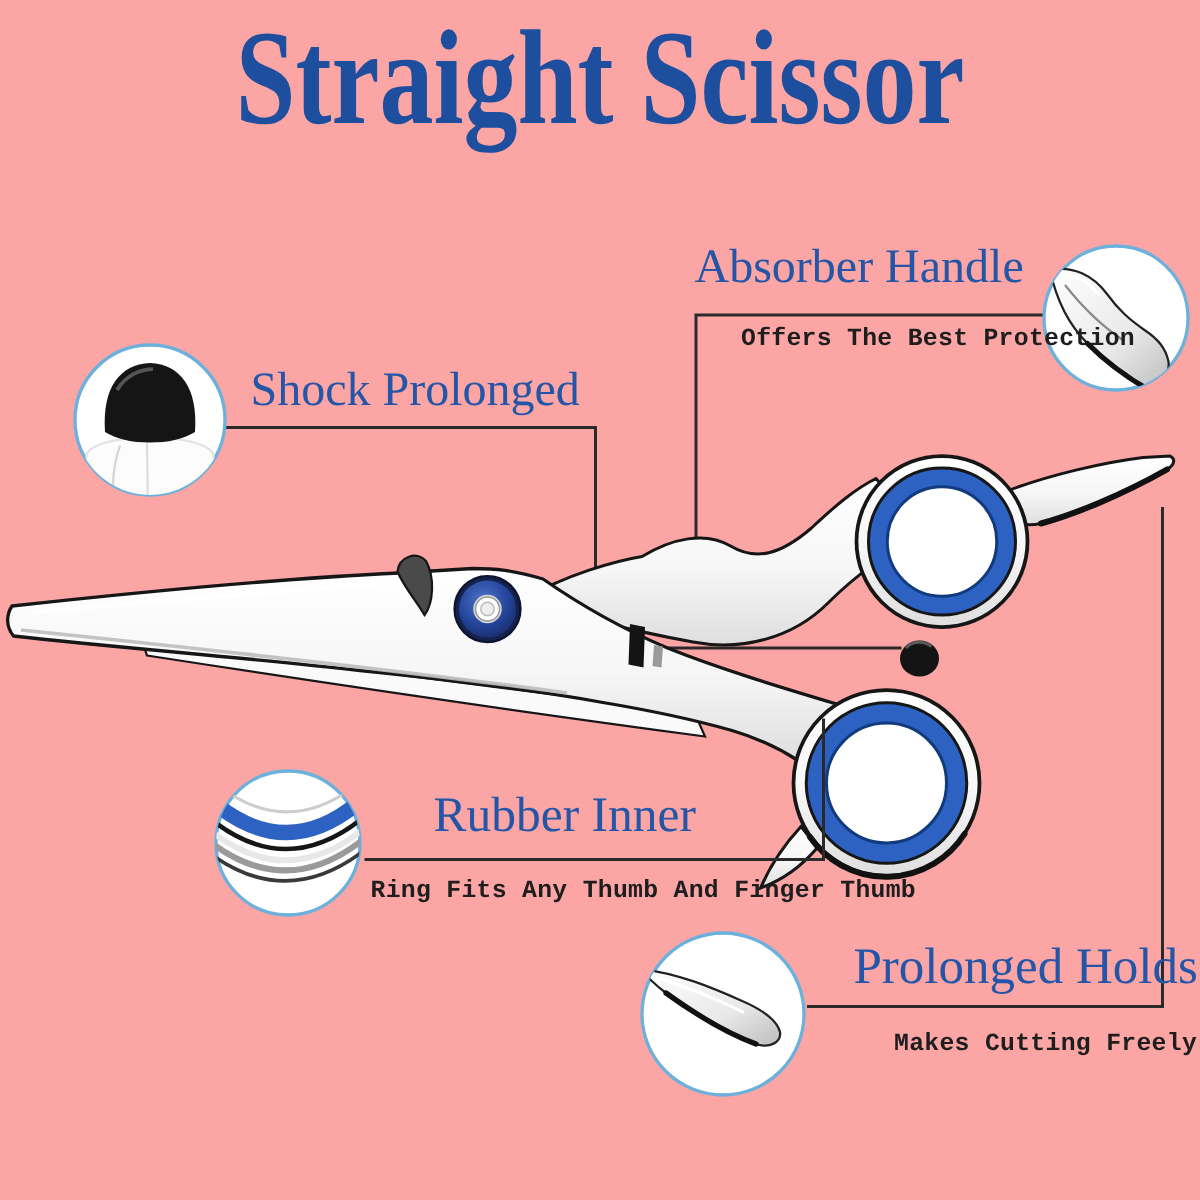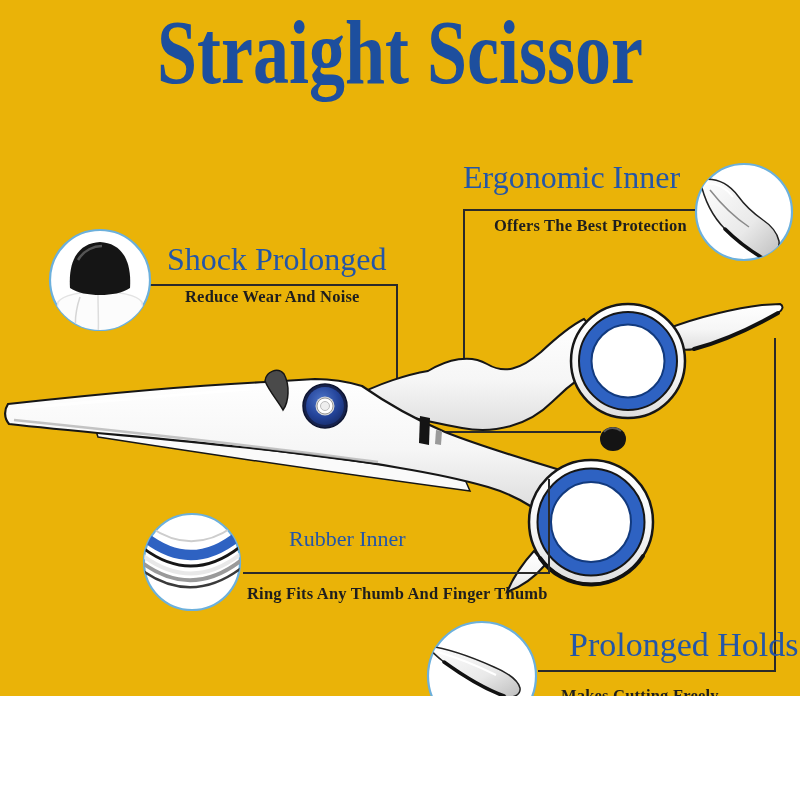--- a/index.html
+++ b/index.html
@@ -1,40 +1,40 @@
 <!DOCTYPE html>
 <html><head>
 <meta charset="utf-8">
 <style>
   html,body{margin:0;padding:0;background:#fff;}
   .stage{
-    position:relative;width:800px;height:696px;background:#eab308;overflow:hidden;
+    position:relative;width:800px;height:800px;background:#fca5a5;overflow:hidden;
     font-family:"Liberation Serif",serif;
   }
   .title{
     position:absolute;left:0;right:0;top:8px;margin:0;text-align:center;
     font-family:"Liberation Serif",serif;font-weight:700;font-size:90px;line-height:1;
     color:#1d4f9e;transform:scaleX(0.80);letter-spacing:0px;white-space:nowrap;
   }
   .callout-label{
     position:absolute;margin:0;font-family:"Liberation Serif",serif;font-weight:400;
     color:#2456a8;font-size:32px;line-height:1;white-space:nowrap;
   }
   .callout-desc{
-    position:absolute;margin:0;font-family:Liberation Serif, serif;font-weight:700;
+    position:absolute;margin:0;font-family:Liberation Mono, monospace;font-weight:700;
     color:#1e1e1e;font-size:16.5px;line-height:1;white-space:nowrap;letter-spacing:.2px;
   }
   .lbl-ergonomic{left:463px;top:161px;}
   .desc-ergonomic{left:494px;top:218px;}
   .lbl-shock{left:167px;top:243px;}
   .desc-shock{left:185px;top:289px;}
-  .lbl-rubber{left:289px;top:528px;font-size:22px;}
+  .lbl-rubber{left:289px;top:528px;font-size:33px;}
   .desc-rubber{left:247px;top:586px;}
   .lbl-prolonged{left:569px;top:628px;font-size:34px;}
-  .desc-prolonged{left:561px;top:688px;}
+  .desc-prolonged{left:596px;top:688px;}
   svg.art{position:absolute;left:0;top:0;}
 </style>
 </head>
 <body>
 
 <div class="stage">
 
   <h1 class="title">Straight Scissor</h1>
 
   <svg class="art" width="800" height="800" viewBox="0 0 800 800">
@@ -185,25 +185,24 @@
       <g clip-path="url(#clipProlonged)">
         <path d="M 428,646 C 452,649 474,658 494,667 C 508,673 518,680 520,688
                  C 521,695 513,699 504,696 C 485,689 462,675 444,662
                  C 436,656 431,651 428,646 Z" fill="url(#metal2)" stroke="#222" stroke-width="1.5"></path>
         <path d="M 504,696 C 485,689 462,675 444,662" stroke="#111" stroke-width="3.5" fill="none" stroke-linecap="round"></path>
         <path d="M 438,652 C 458,658 478,666 496,675" stroke="#ffffff" stroke-width="2" fill="none"></path>
       </g>
     </g>
   </svg>
 
-  <p class="callout-label lbl-ergonomic">Ergonomic Inner</p>
+  <p class="callout-label lbl-ergonomic">Absorber Handle</p>
   <p class="callout-desc desc-ergonomic">Offers The Best Protection</p>
 
   <p class="callout-label lbl-shock">Shock Prolonged</p>
-  <p class="callout-desc desc-shock">Reduce Wear And Noise</p>
 
   <p class="callout-label lbl-rubber">Rubber Inner</p>
   <p class="callout-desc desc-rubber">Ring Fits Any Thumb And Finger Thumb</p>
 
   <p class="callout-label lbl-prolonged">Prolonged Holds</p>
   <p class="callout-desc desc-prolonged">Makes Cutting Freely</p>
 
 </div>
 
 </body></html>

